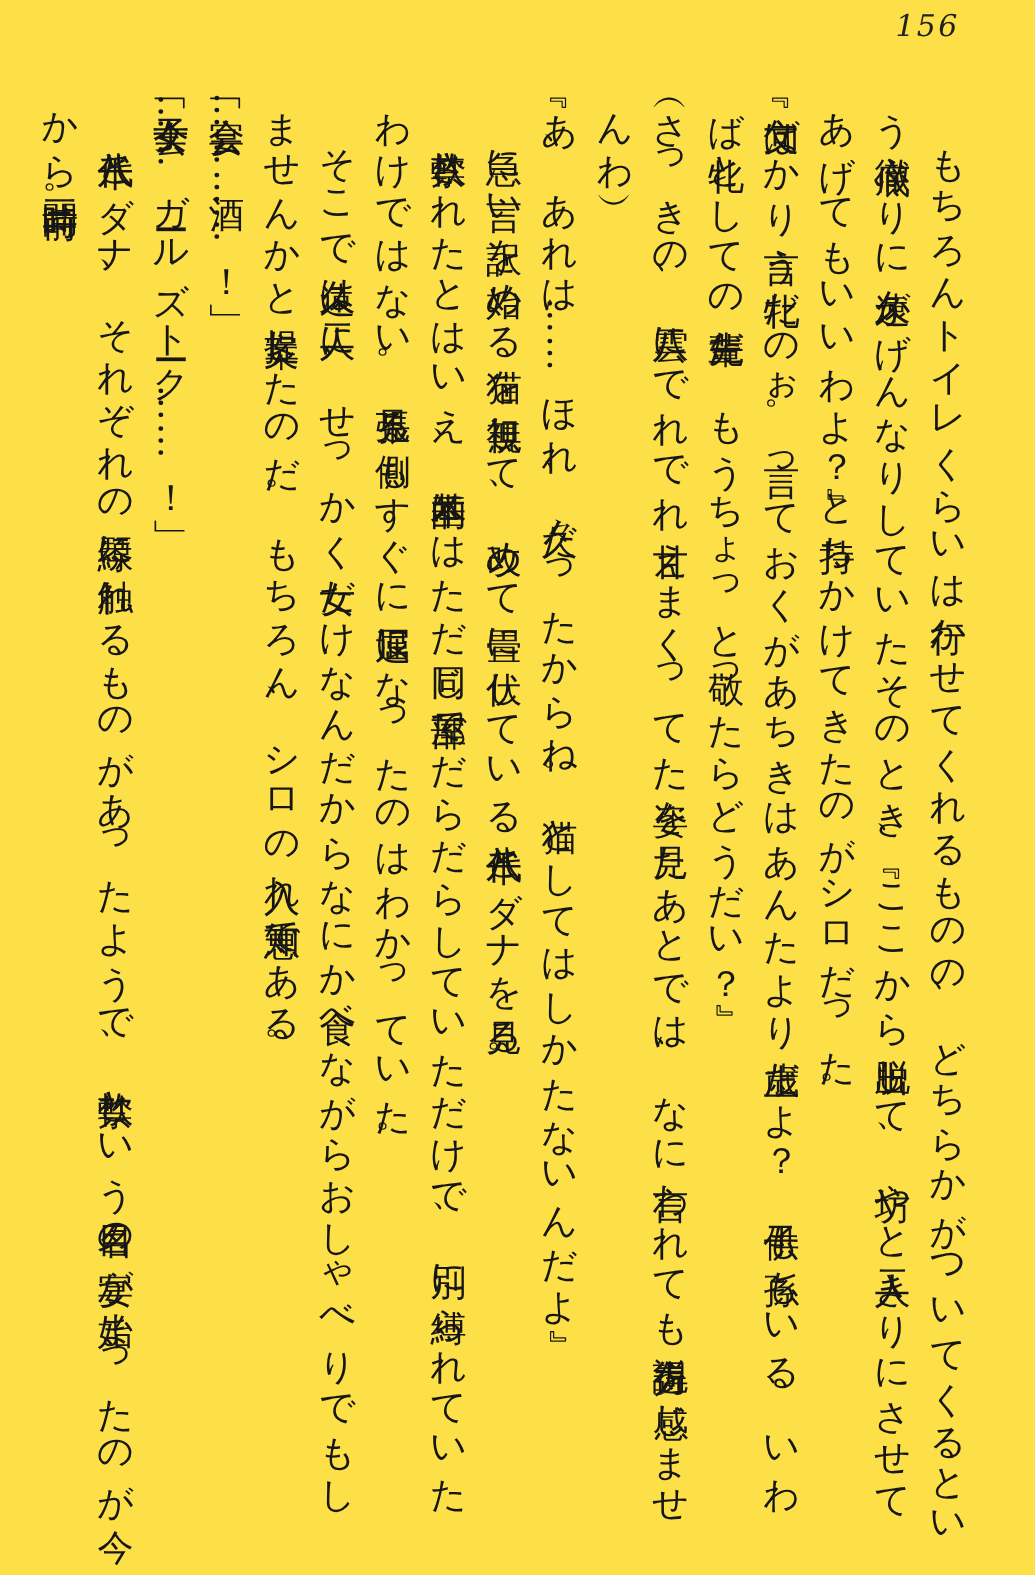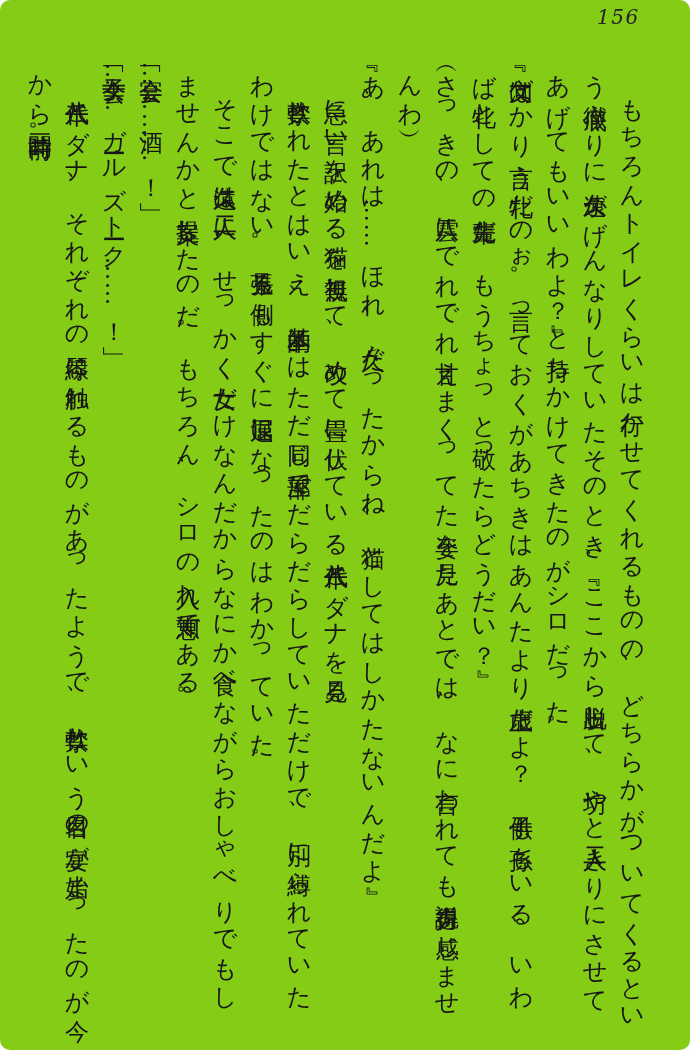--- a/index.html
+++ b/index.html
@@ -11,22 +11,21 @@
     height: 1050px;
     background: #fcfcfc;
     position: relative;
     overflow: hidden;
     font-family: "DejaVu Serif", "Liberation Serif", serif;
     color: #161616;
   }
   .book-page {
     position: absolute;
     inset: 0;
-    background: #84cc16;
-    border-radius: 10px;
+    background: #fde047;
   }
   .page-number {
     position: absolute;
     top: 5px;
     left: 597px;
     font-size: 20px;
     font-style: italic;
     letter-spacing: 1.5px;
     color: #222;
   }

